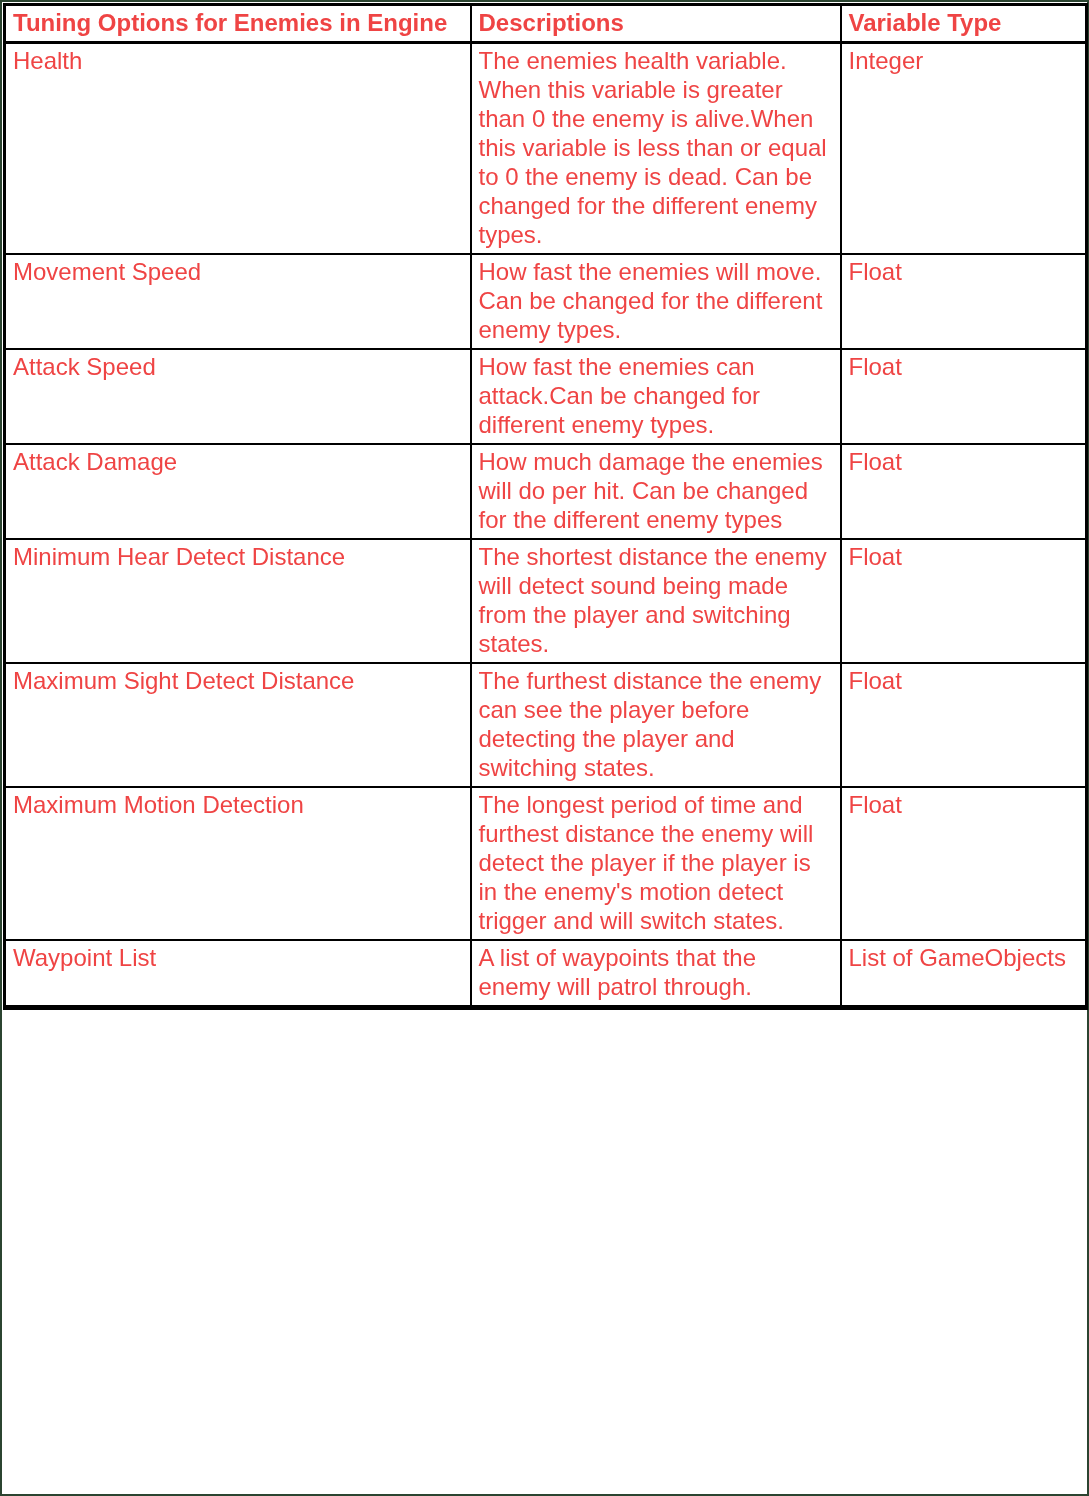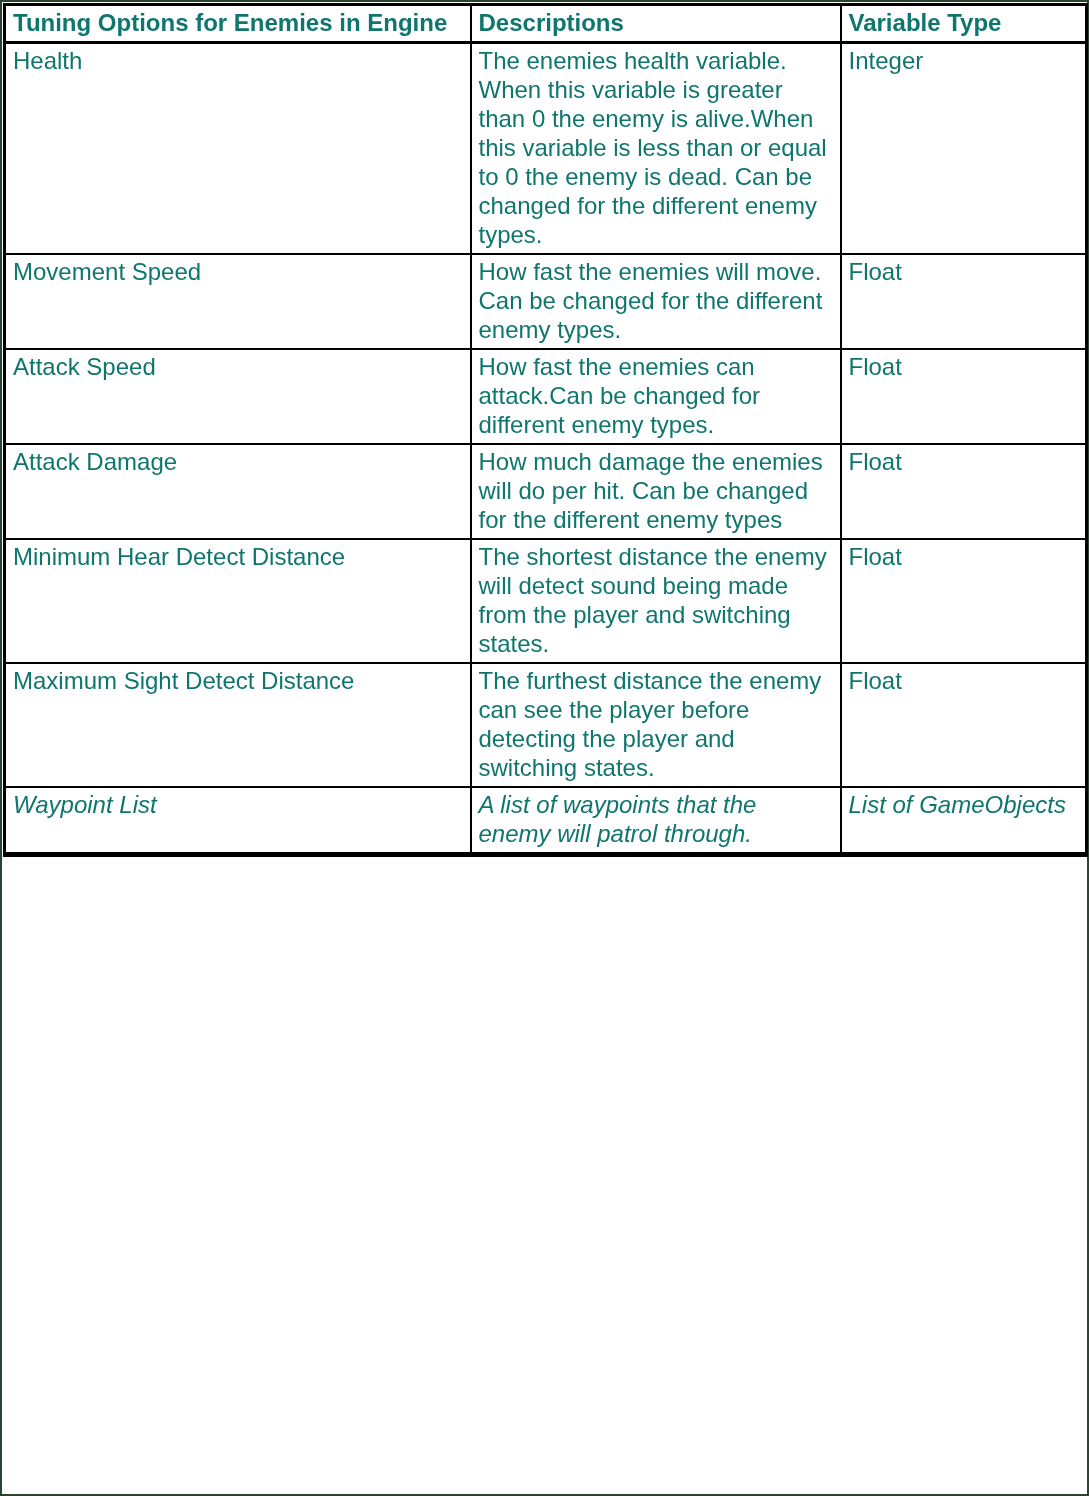--- a/index.html
+++ b/index.html
@@ -14,21 +14,21 @@
     min-height: 1496px;
     border: 2px solid #2b4430; 
     background: #ffffff;
     padding: 1px;
   }
   table.tuning-table {
     border-collapse: collapse;
     table-layout: fixed;
     width: 1082px;
     background: #ffffff;
-    color: #0f766e;
+    color: #ef4444;
     font-size: 24px;
     line-height: 29px;
   }
   table.tuning-table col.c1 { width: 466px; }
   table.tuning-table col.c2 { width: 370px; }
   table.tuning-table col.c3 { width: 246px; }
   table.tuning-table th,
   table.tuning-table td {
     border: 2px solid #000000;
     vertical-align: top;
@@ -48,21 +48,20 @@
   table.tuning-table td:first-child,
   table.tuning-table th:first-child {
     border-left-width: 3px;
   }
   table.tuning-table td:last-child,
   table.tuning-table th:last-child {
     border-right-width: 3px;
   }
   table.tuning-table tbody tr:last-child td {
     border-bottom-width: 5px;
-    font-style: italic;
   }
 </style>
 </head>
 <body>
 
 <div class="frame">
   <table class="tuning-table">
     <colgroup>
       <col class="c1">
       <col class="c2">
@@ -109,20 +108,25 @@
 
 
 
   <tr>
     <td>Maximum Sight Detect Distance</td>
     <td>The furthest distance the enemy can see the player before detecting the player and switching states.</td>
     <td>Float</td>
   </tr>
 
 
+  <tr>
+    <td>Maximum Motion Detection</td>
+    <td>The longest period of time and furthest distance the enemy will detect the player if the player is in the enemy's motion detect trigger and will switch states.</td>
+    <td>Float</td>
+  </tr>
 
   <tr>
     <td>Waypoint List</td>
     <td>A list of waypoints that the enemy will patrol through.</td>
     <td>List of GameObjects</td>
   </tr>
 </tbody>
   </table>
 </div>
 

